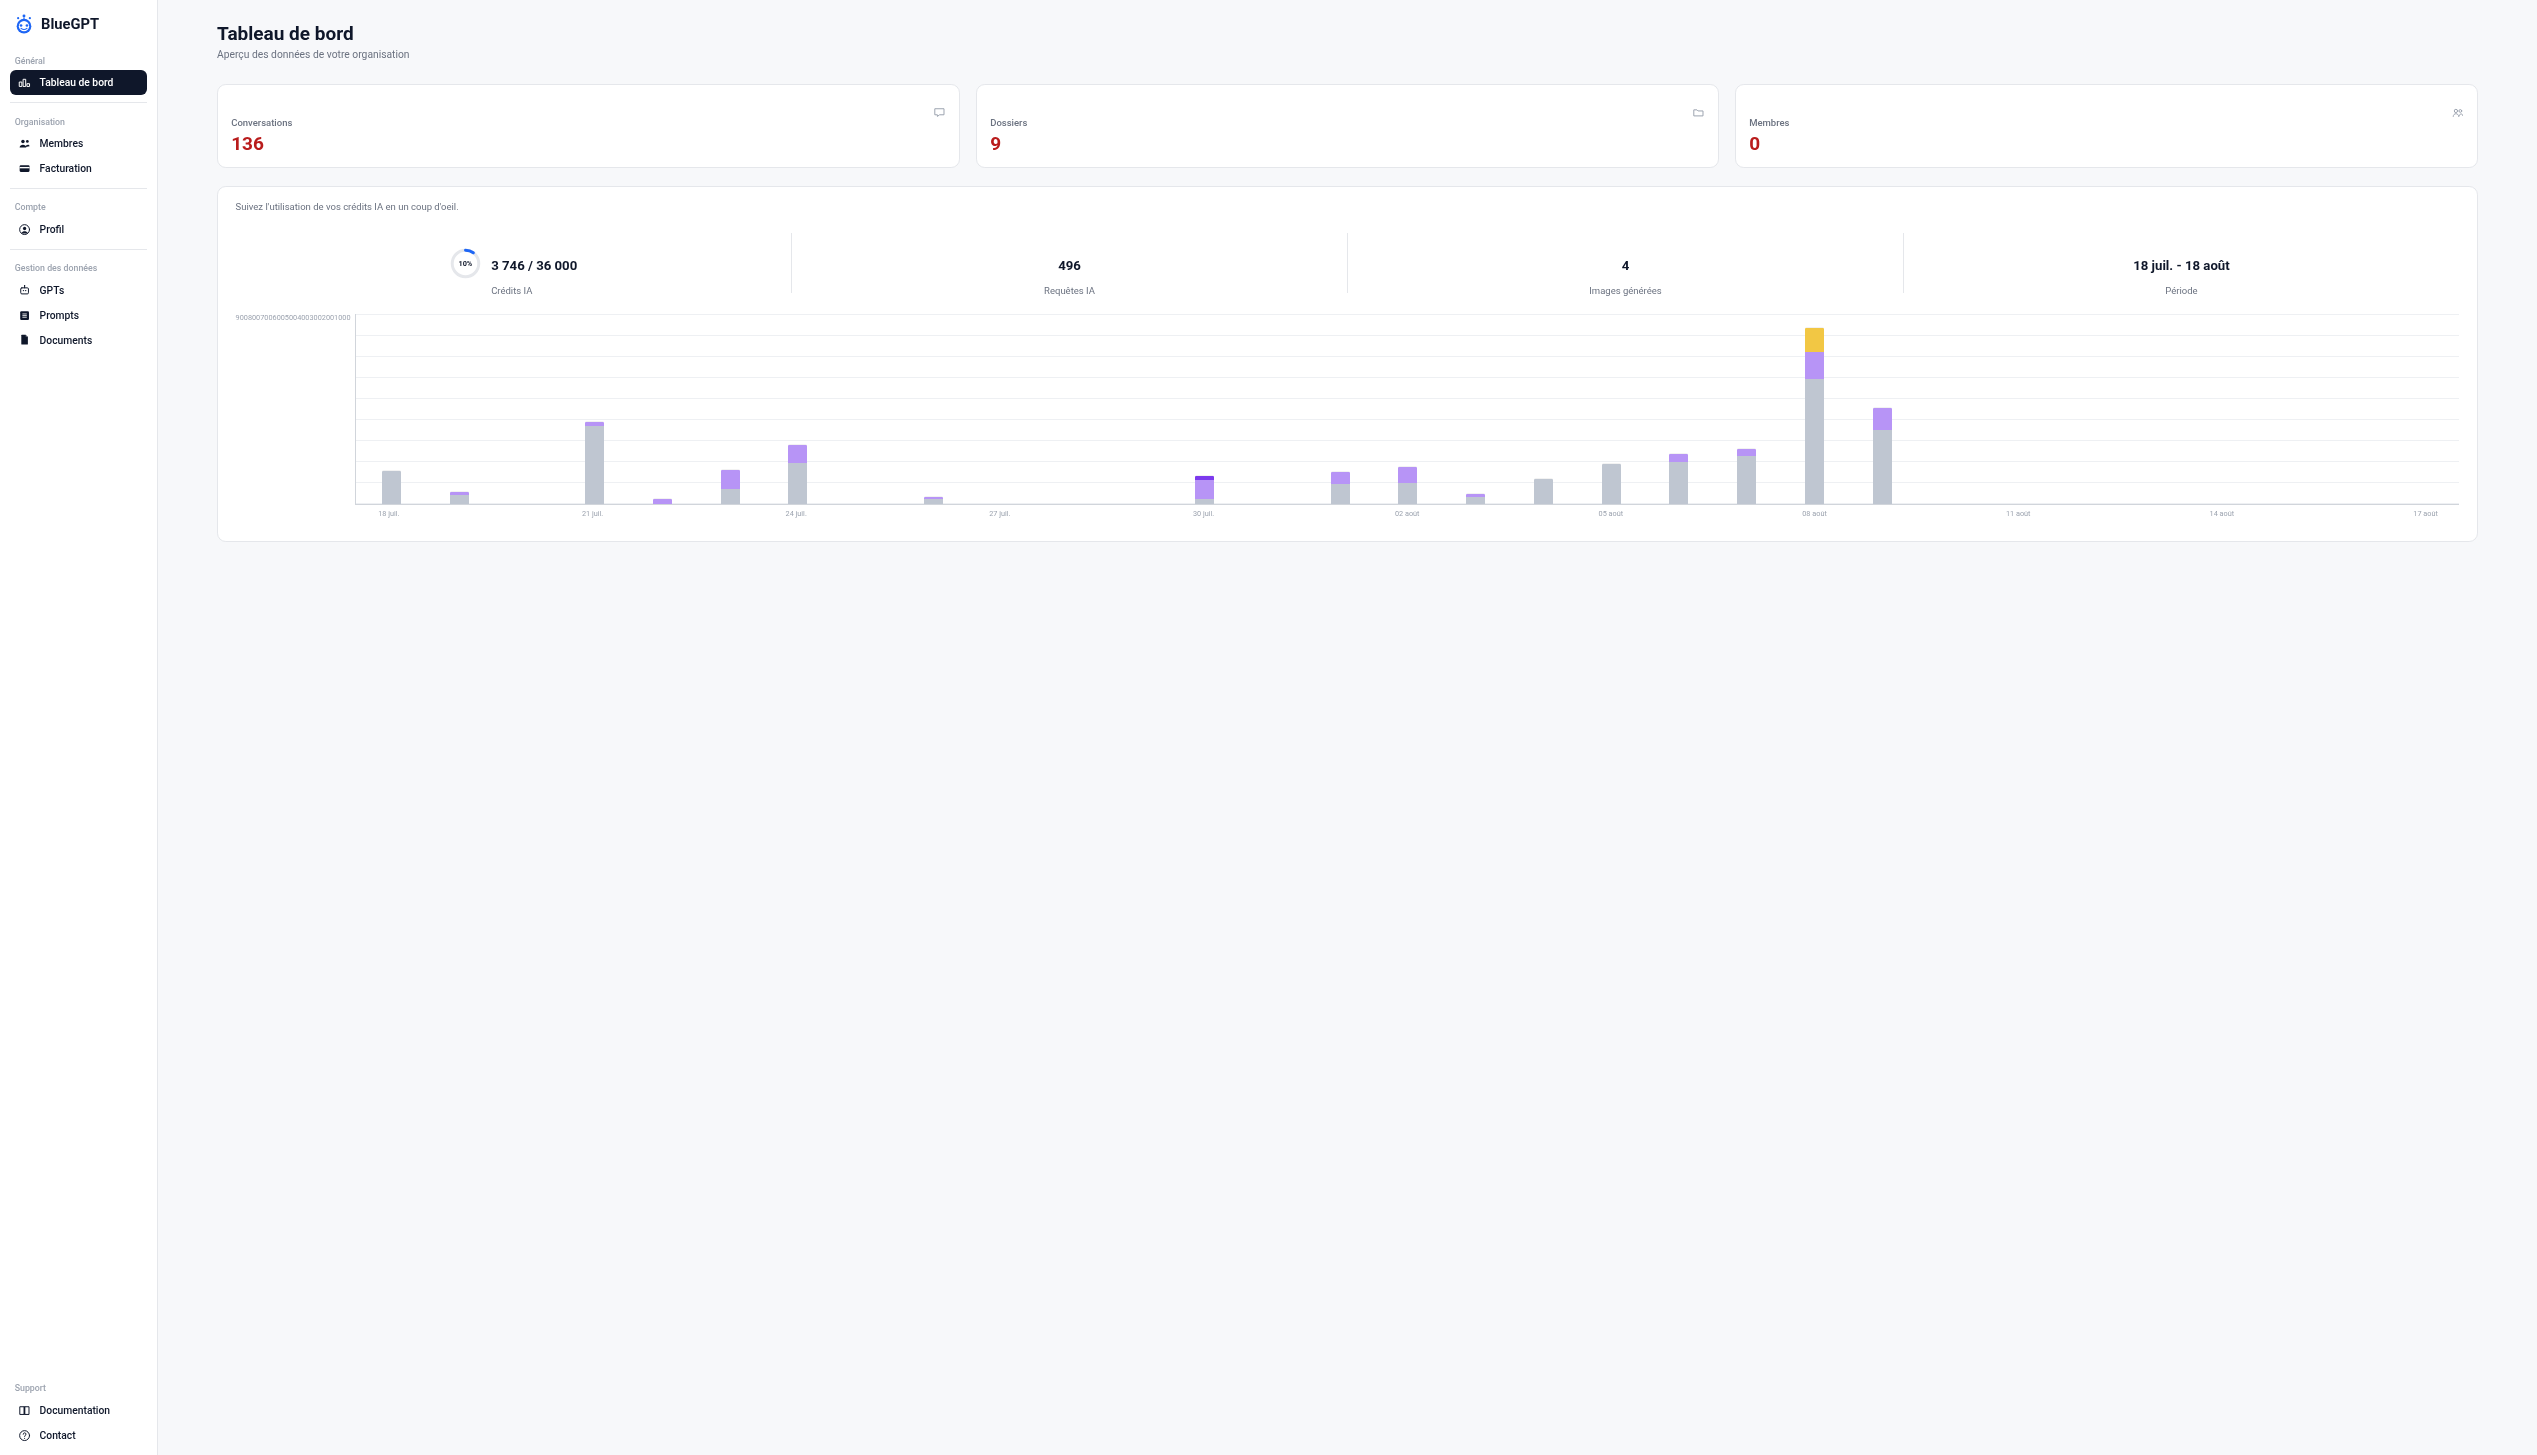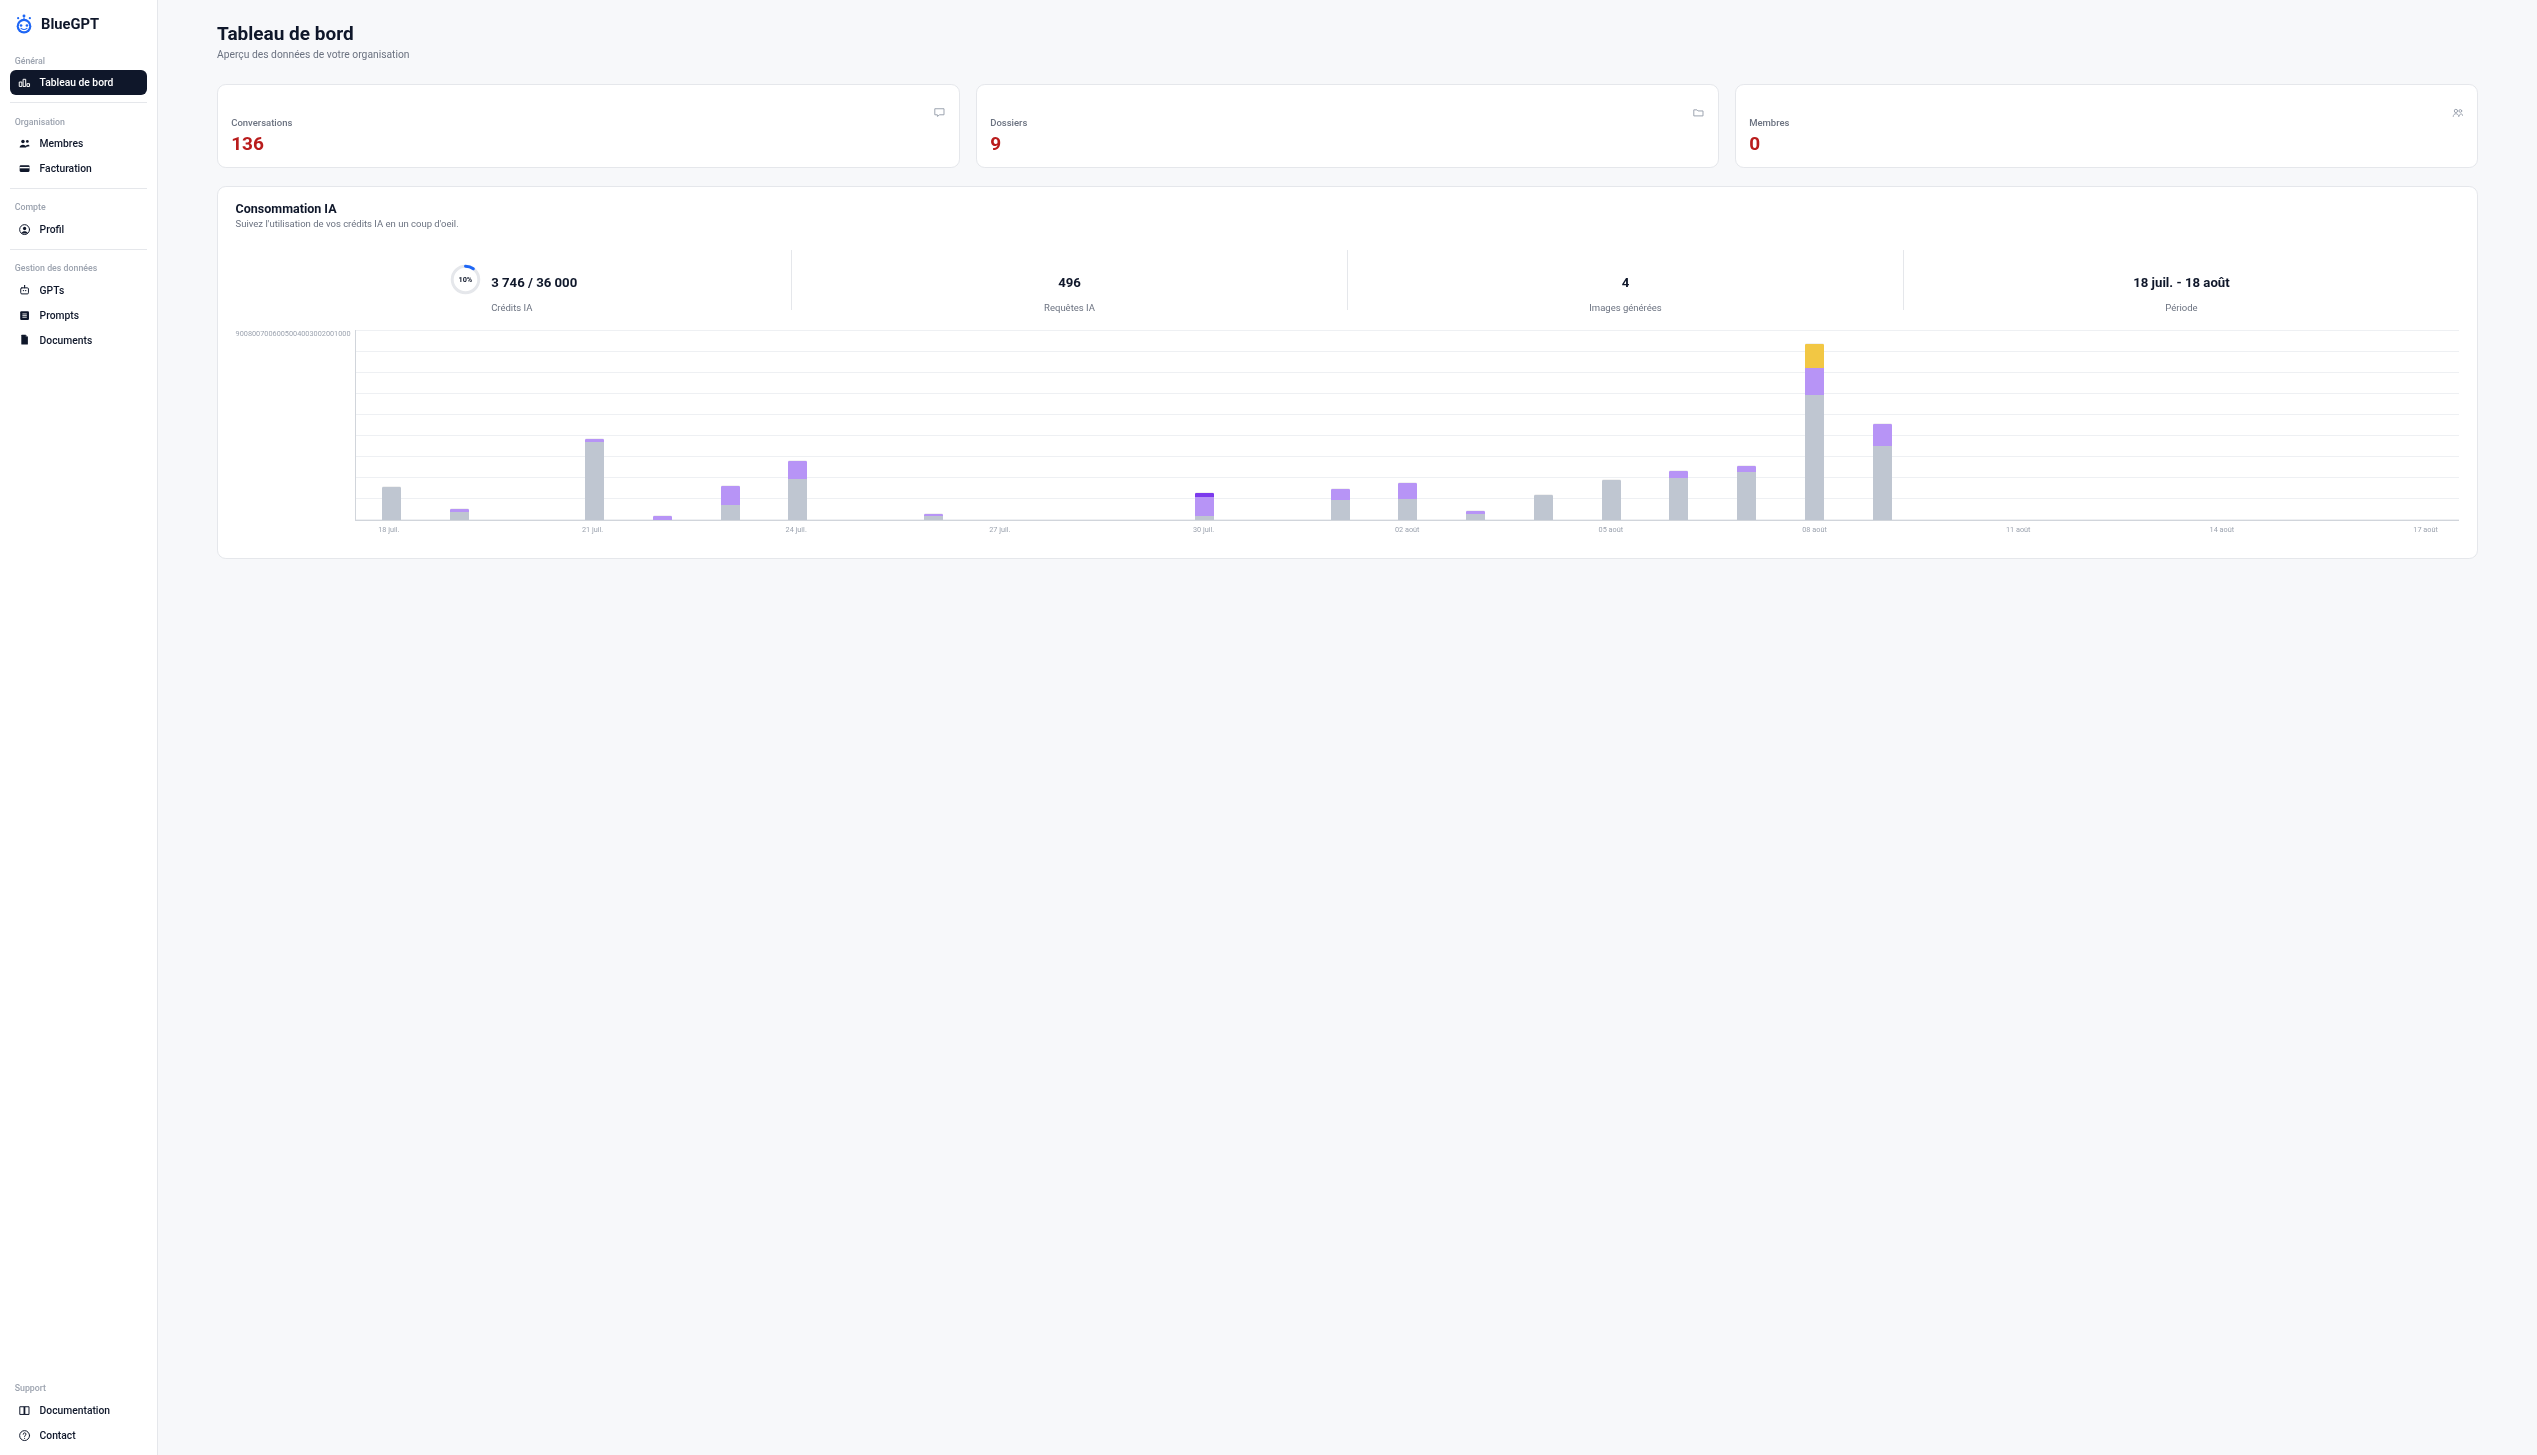--- a/index.html
+++ b/index.html
@@ -254,21 +254,20 @@
               <circle cx="17" cy="9" r="2.5" stroke="#9ca3af" stroke-width="1.8" fill="none" stroke-linecap="round" stroke-linejoin="round"></circle>
               <path d="M15 18c0-2.5 2-3.5 3.5-3.5S21 15 21 17" stroke="#9ca3af" stroke-width="1.8" fill="none" stroke-linecap="round" stroke-linejoin="round"></path>
             </svg>
           </span>
         </div>
         <div class="stat-value">0</div>
       </div>
     </div>
 
   <div class="panel">
-    <div class="panel-title">Consommation IA</div>
     <div class="panel-sub">Suivez l'utilisation de vos crédits IA en un coup d'oeil.</div>
 
     <div class="metrics-row">
       <div class="metric credits-metric">
         <div class="ring-wrap">
           <svg width="31" height="31" viewBox="0 0 42 42">
             <circle cx="21" cy="21" r="18" fill="none" stroke="#e5e7eb" stroke-width="4"></circle>
             <circle id="ring-arc" cx="21" cy="21" r="18" fill="none" stroke="#1e66f5" stroke-width="4" stroke-linecap="round" transform="rotate(-90 21 21)" stroke-dasharray="11.309733552923255 113.09733552923255"></circle>
           </svg>
           <div class="ring-text">10%</div>

